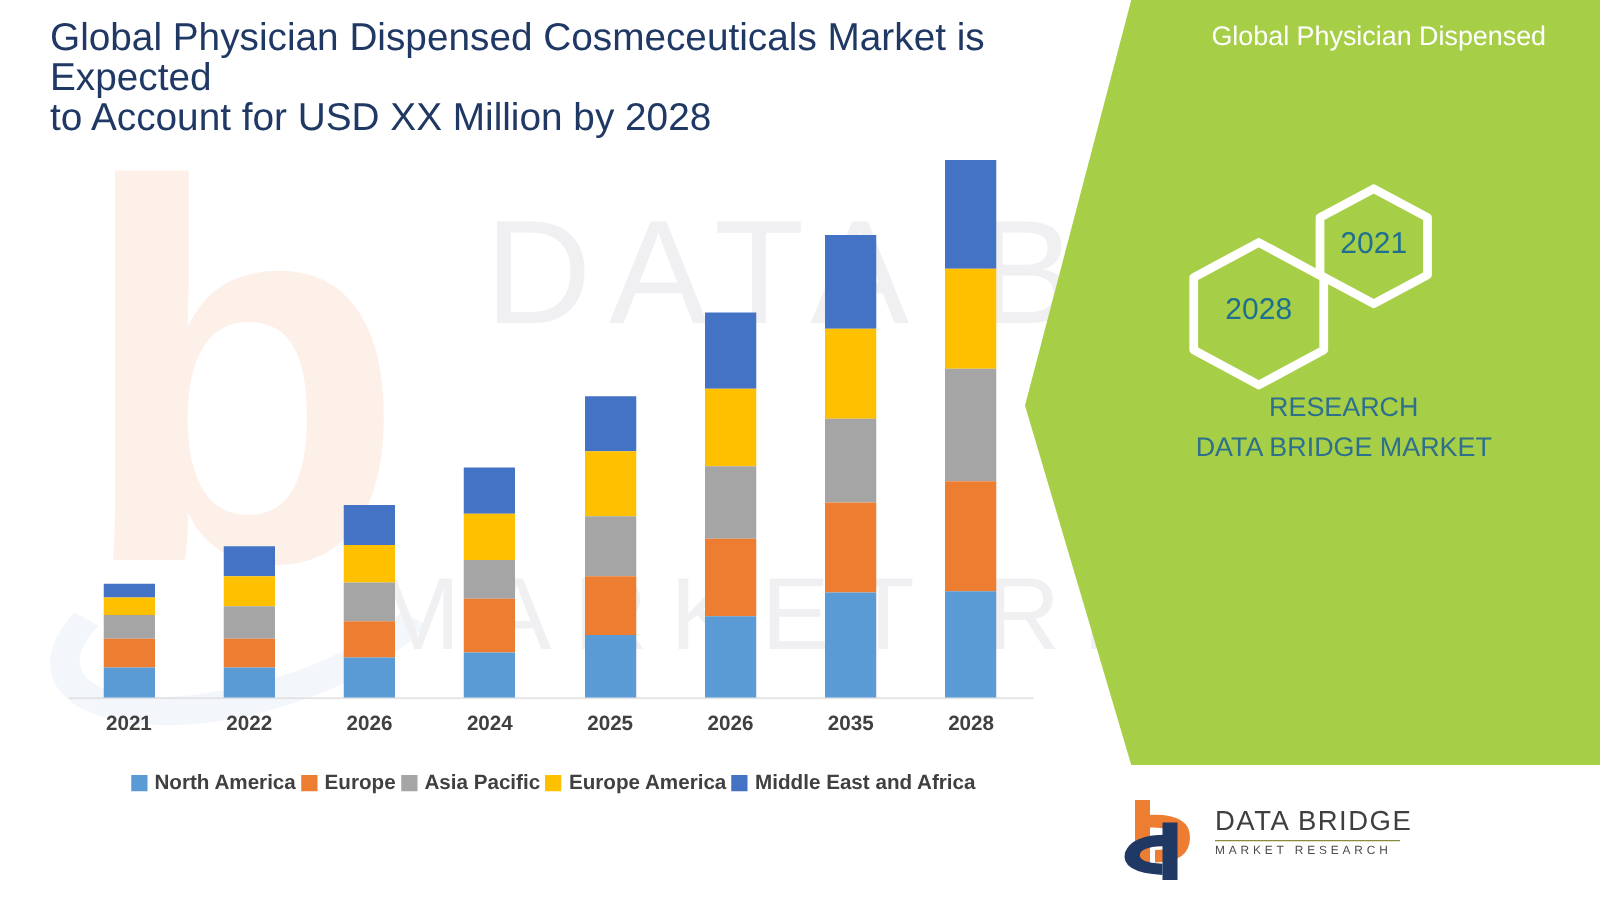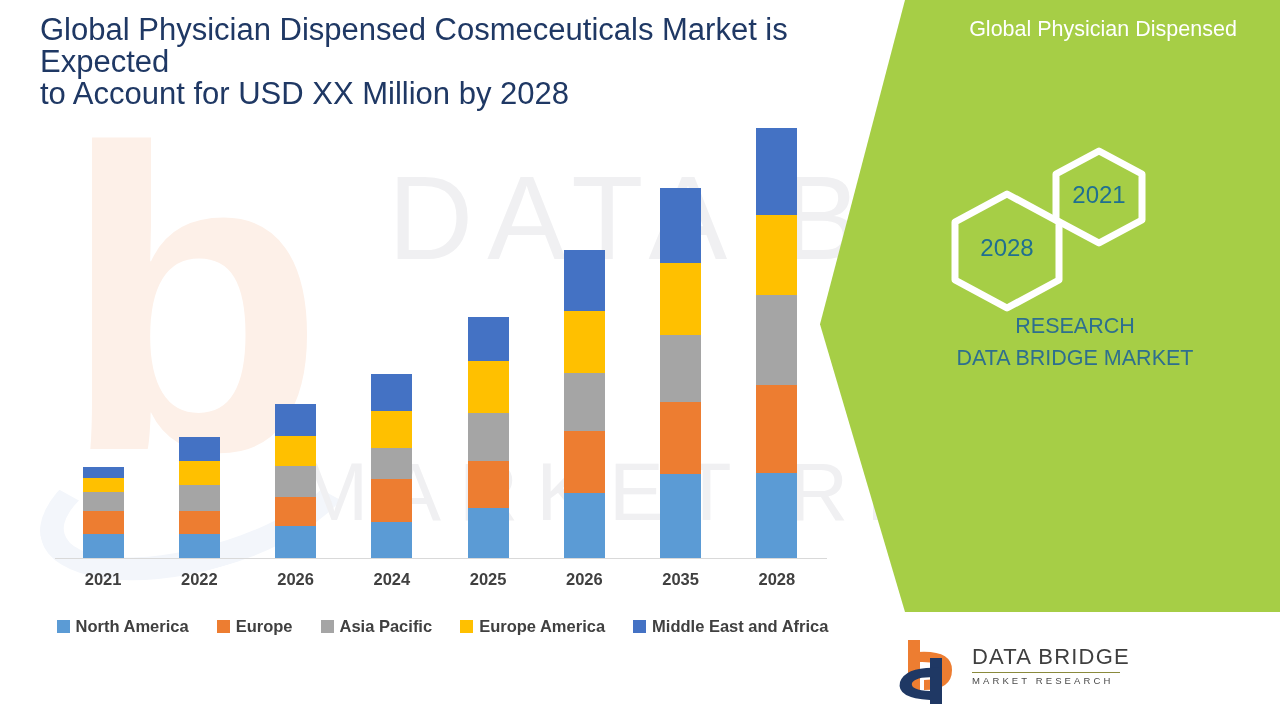--- a/index.html
+++ b/index.html
@@ -63,21 +63,21 @@
     position:absolute; left:55px; top:570px; width:770px;
     display:flex;
   }
   .xlabel {
     flex:1 1 0; text-align:center;
     font-size:16.5px; color:#404040; font-weight:700;
   }
 
   .legend {
     position:absolute; left:55px; top:617px; width:775px;
-    display:flex; justify-content:center; align-items:center; gap:28px;
+    display:flex; justify-content:center; align-items:center; gap:4px;
   }
   .legend-item { display:flex; align-items:center; gap:6px; }
   .legend-swatch { width:13px; height:13px; display:inline-block; }
   .legend-label { font-size:16.5px; color:#404040; font-weight:700; white-space:nowrap; }
 
   
   .green-panel {
     position:absolute; right:0; top:0; width:460px; height:612px;
     background:#a6ce46;
     clip-path:polygon(100% 0, 100% 100%, 85px 100%, 0 53%, 85px 0);

